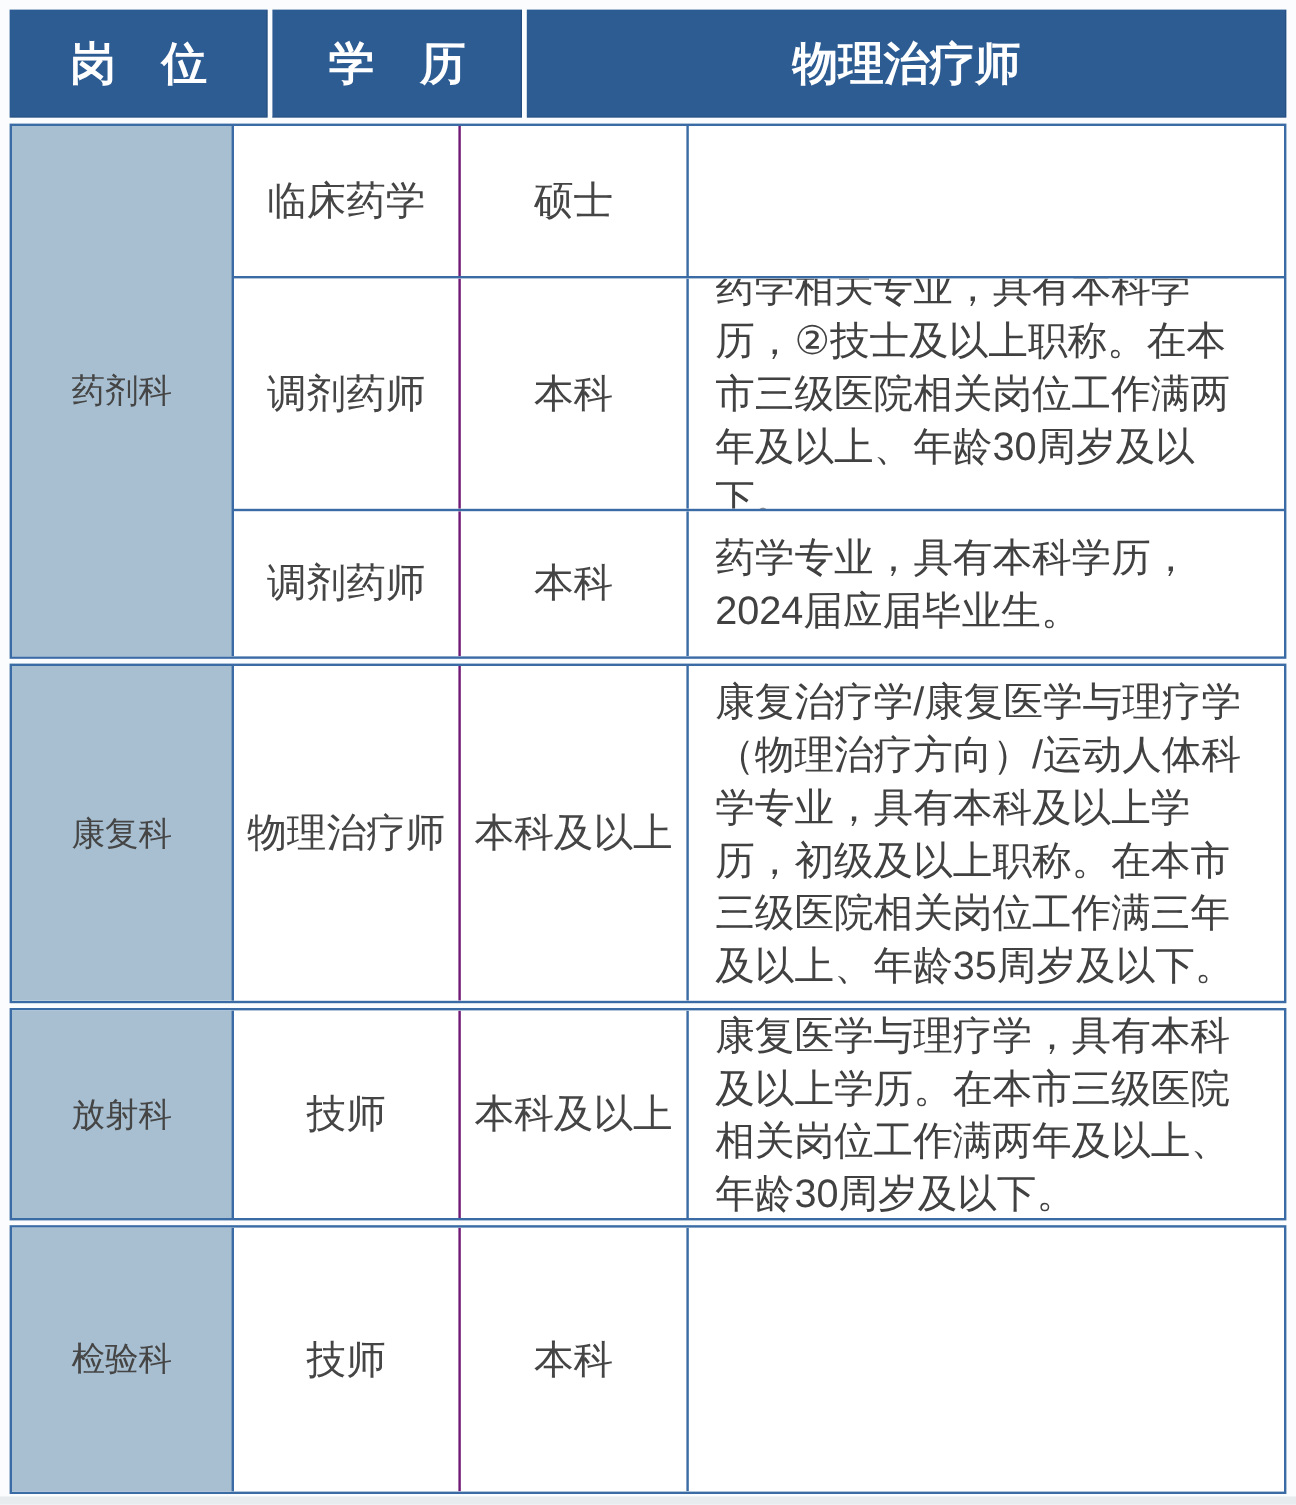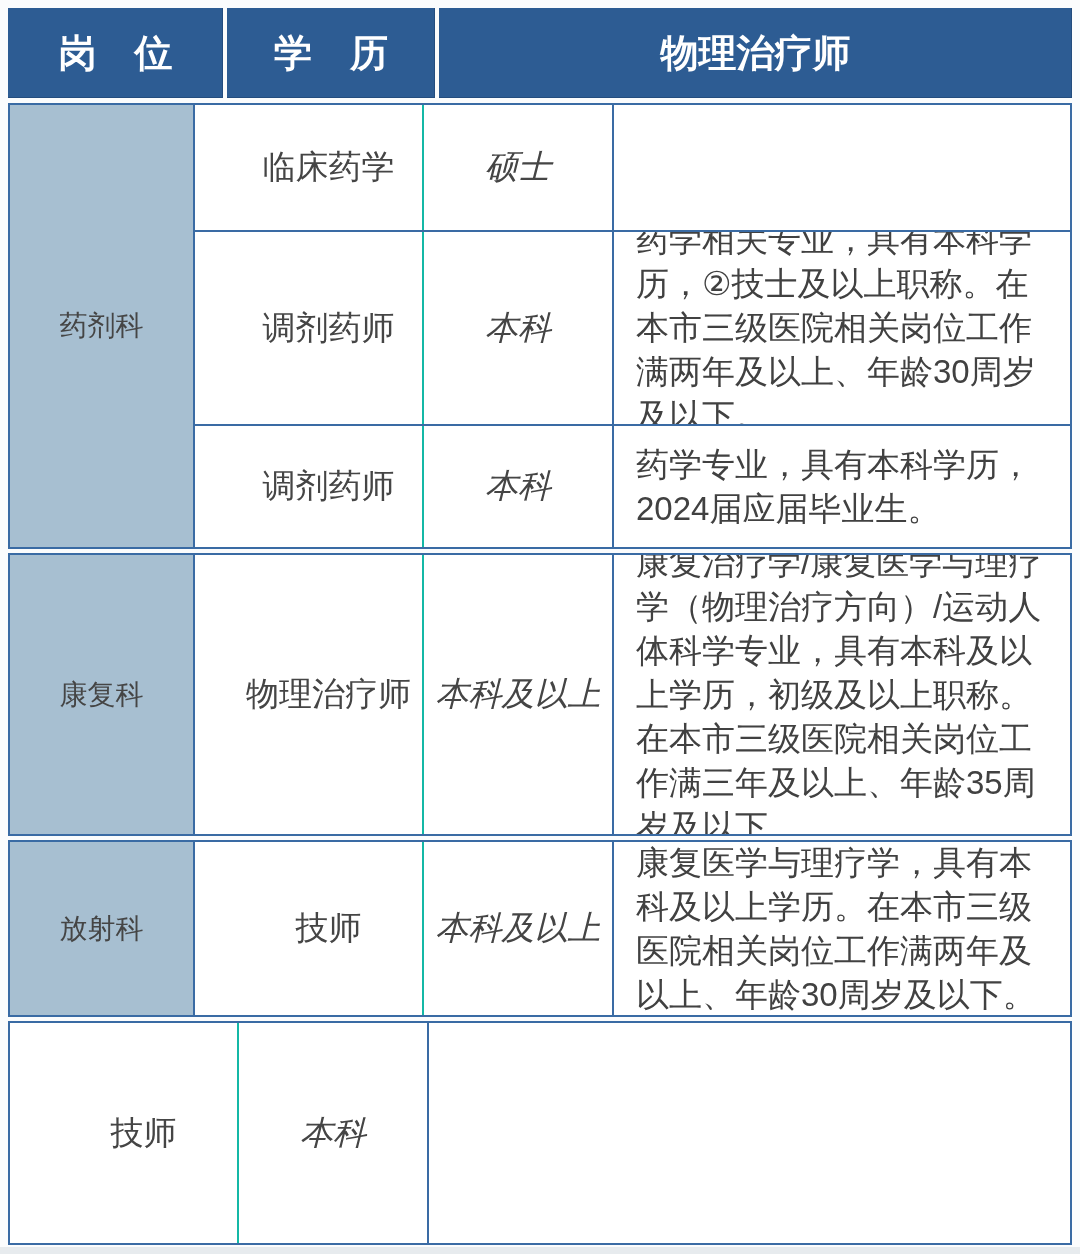--- a/index.html
+++ b/index.html
@@ -64,22 +64,22 @@
   }
   .rows{flex:1;display:flex;flex-direction:column;min-width:0;}
   .row{display:flex;flex:1;min-height:0;overflow:hidden;}
   .row + .row{border-top:2px solid #3a6ba4;}
   .cell{
     display:flex;align-items:center;justify-content:center;
     font-size:33px;color:#454545;
     box-sizing:border-box;
     overflow:hidden;
   }
-  .pos{width:189px;flex:0 0 189px;border-right:2px solid #14b8a6;margin-left:40px;}
-  .edu{width:190px;flex:0 0 190px;border-right:2px solid #3a6ba4;font-style:italic;}
+  .pos{width:189px;flex:0 0 189px;border-right:2px solid #701a75;}
+  .edu{width:190px;flex:0 0 190px;border-right:2px solid #3a6ba4;}
   .req{
     flex:1;
     flex-direction:column;
     align-items:flex-start;
     justify-content:center;
     text-align:left;
     padding:6px 16px 6px 22px;
     line-height:44px;
     color:#414141;
     min-width:0;
@@ -138,20 +138,21 @@
             <div class="row">
               <div class="cell pos">技师</div>
               <div class="cell edu">本科及以上</div>
               <div class="cell req">
                 <p>康复医学与理疗学，具有本科及以上学历。在本市三级医院相关岗位工作满两年及以上、年龄30周岁及以下。</p>
               </div>
             </div>
           </div>
         </div>
         <div class="group" style="height: 224px;">
+          <div class="dept">检验科</div>
           <div class="rows">
             <div class="row">
               <div class="cell pos">技师</div>
               <div class="cell edu">本科</div>
             </div>
           </div>
         </div>
       </div>
   </div>
 </div>

